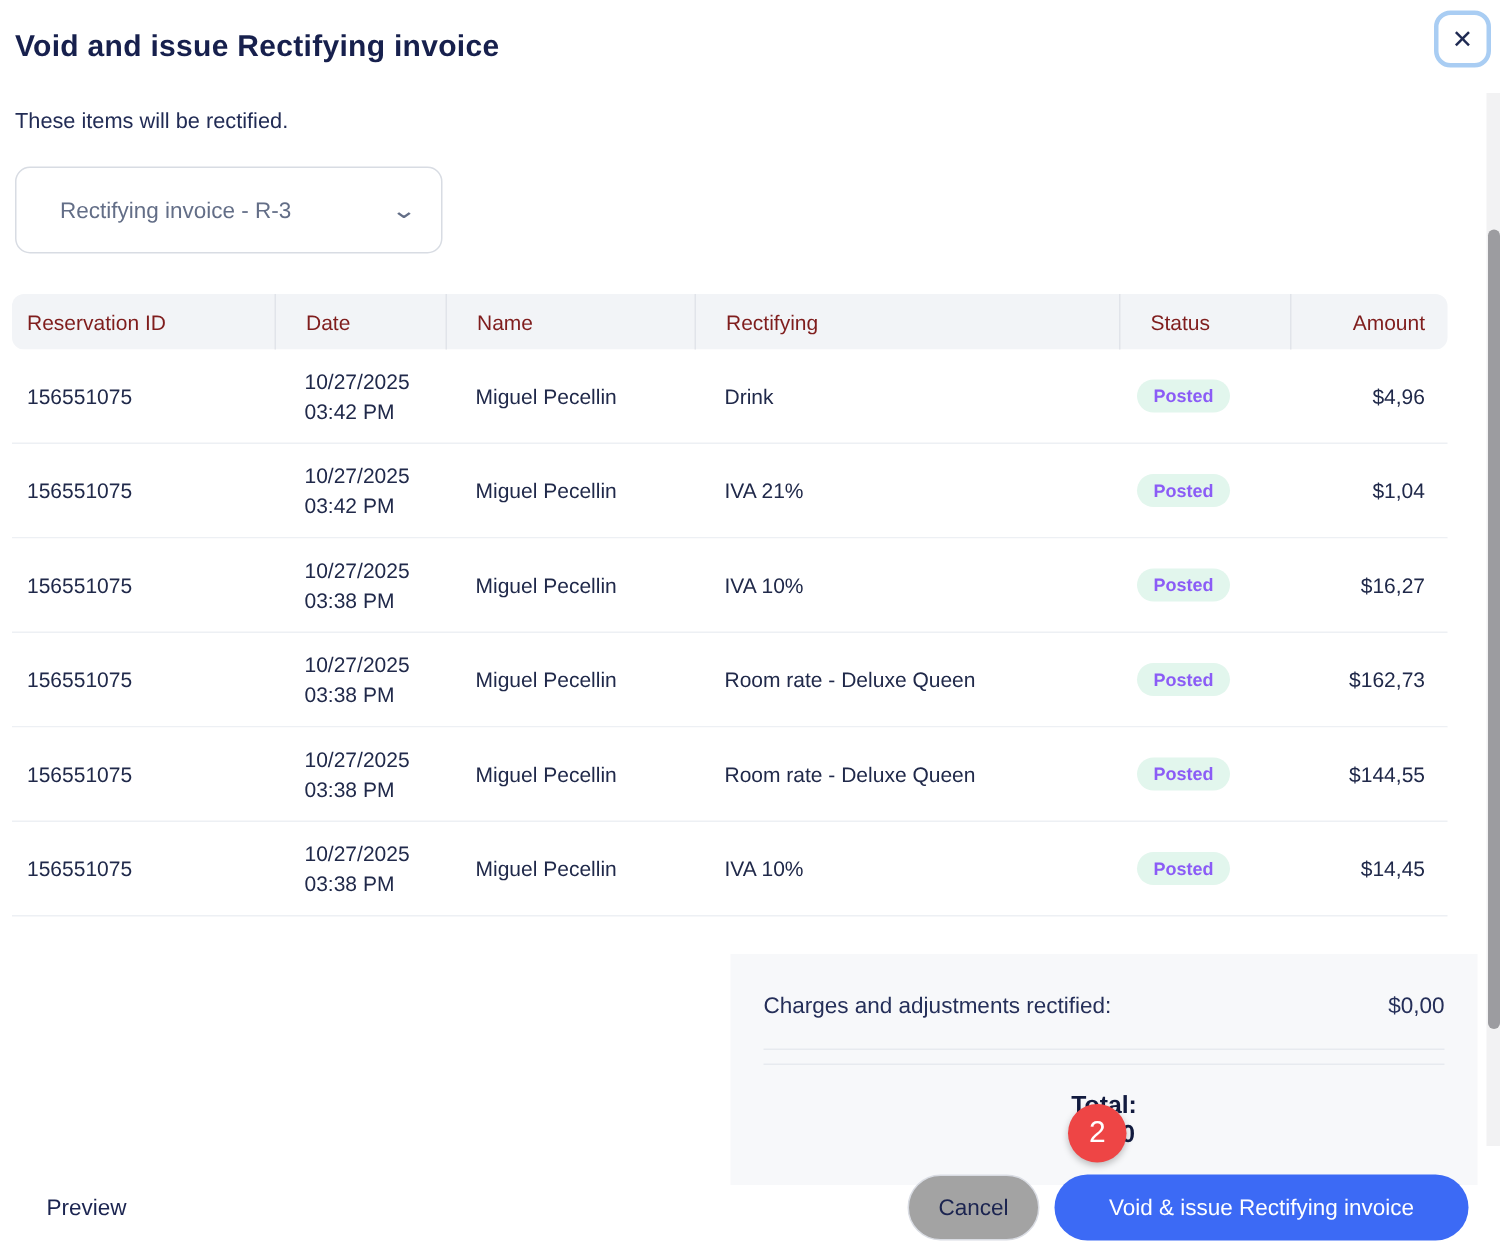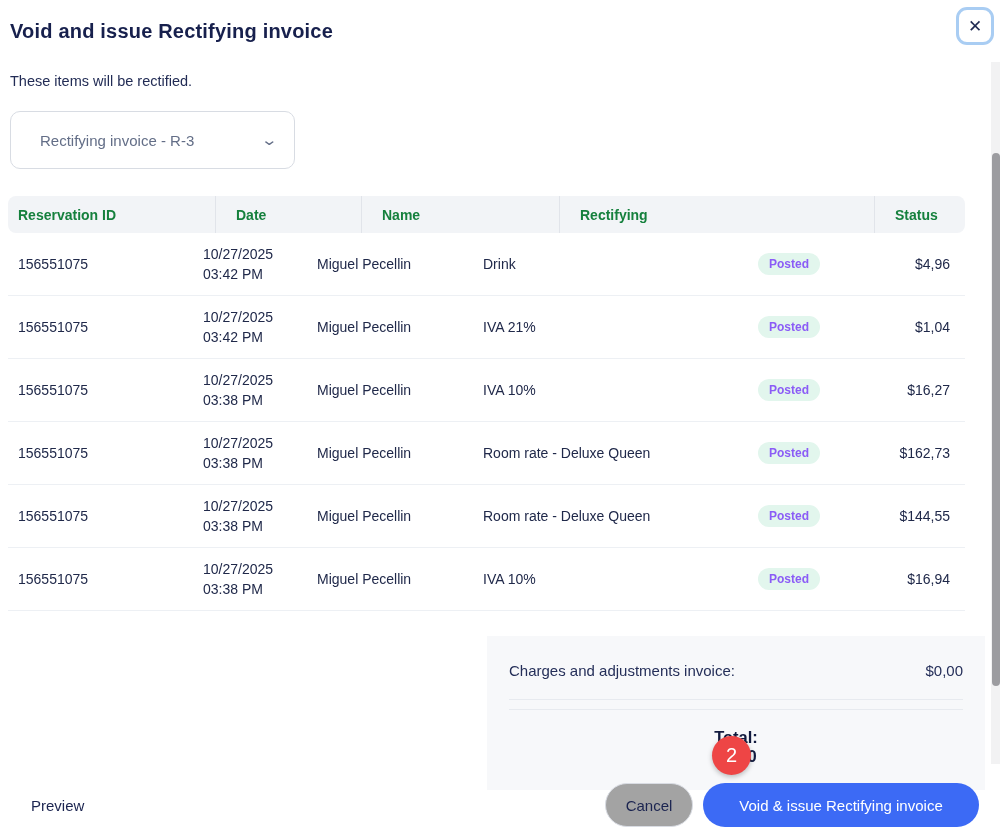--- a/index.html
+++ b/index.html
@@ -52,21 +52,21 @@
   
   .table { margin:27px 0 0 8px; width:957px; }
   .trow {
     display:grid;
     grid-template-columns:175px 114px 166px 283px 114px 105px;
     align-items:center;
   }
   .thead {
     background:#f2f4f7; border-radius:8px;
     height:37px;
-    font-weight:bold; font-size:14px; color:#15803d;gap:32px;
+    font-weight:normal; font-size:14px; color:#7f1d1d;
   }
   .th { padding-left:20px; height:100%; display:flex; align-items:center; }
   .th:first-child { padding-left:10px; }
   .th + .th { border-left:1px solid #e1e4ea; }
   .th.right, .td.right { justify-content:flex-end; padding-right:15px; text-align:right; }
 
   .tbody .trow {
     height:63px;
     border-bottom:1px solid #edf0f4;
     font-size:14px; color:#20294a;
@@ -248,28 +248,28 @@
     <div class="td">156551075</div>
     <div class="td date-cell">
       <span>10/27/2025</span>
       <span>03:38 PM</span>
     </div>
     <div class="td">Miguel Pecellin</div>
     <div class="td">IVA 10%</div>
     <div class="td status-cell">
       <span class="badge-posted">Posted</span>
     </div>
-    <div class="td right">$16,94</div>
+    <div class="td right">$14,45</div>
   </div>
 </div>
 </div>
 
 <div class="summary">
   <div class="summary-row">
-    <span>Charges and adjustments invoice:</span>
+    <span>Charges and adjustments rectified:</span>
     <span>$0,00</span>
   </div>
   <div class="summary-divider"></div>
   <div class="summary-row total">
     <span>Total:</span>
     <span>$0,00</span>
   </div>
 </div>
 
 <div class="step-badge">2</div>

